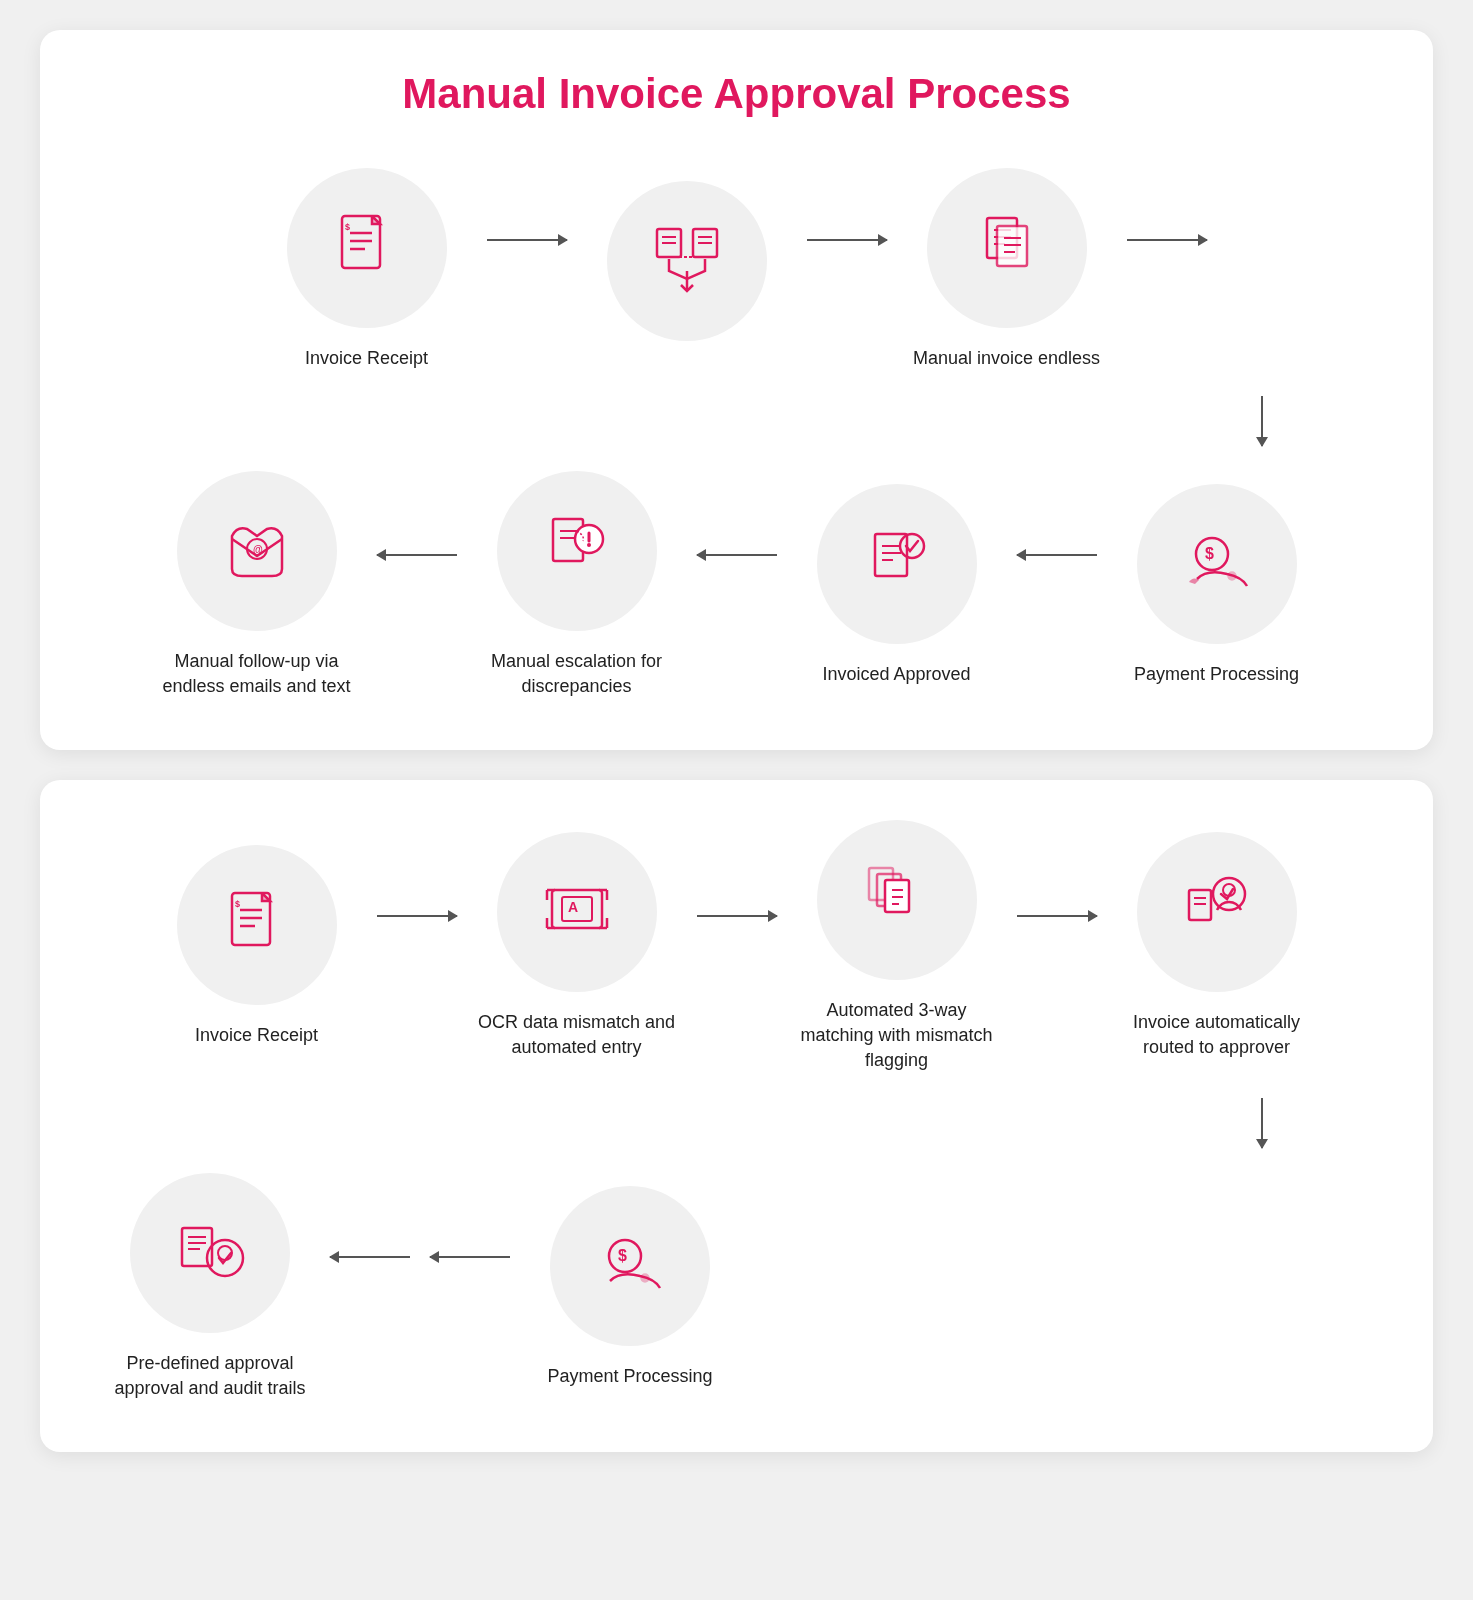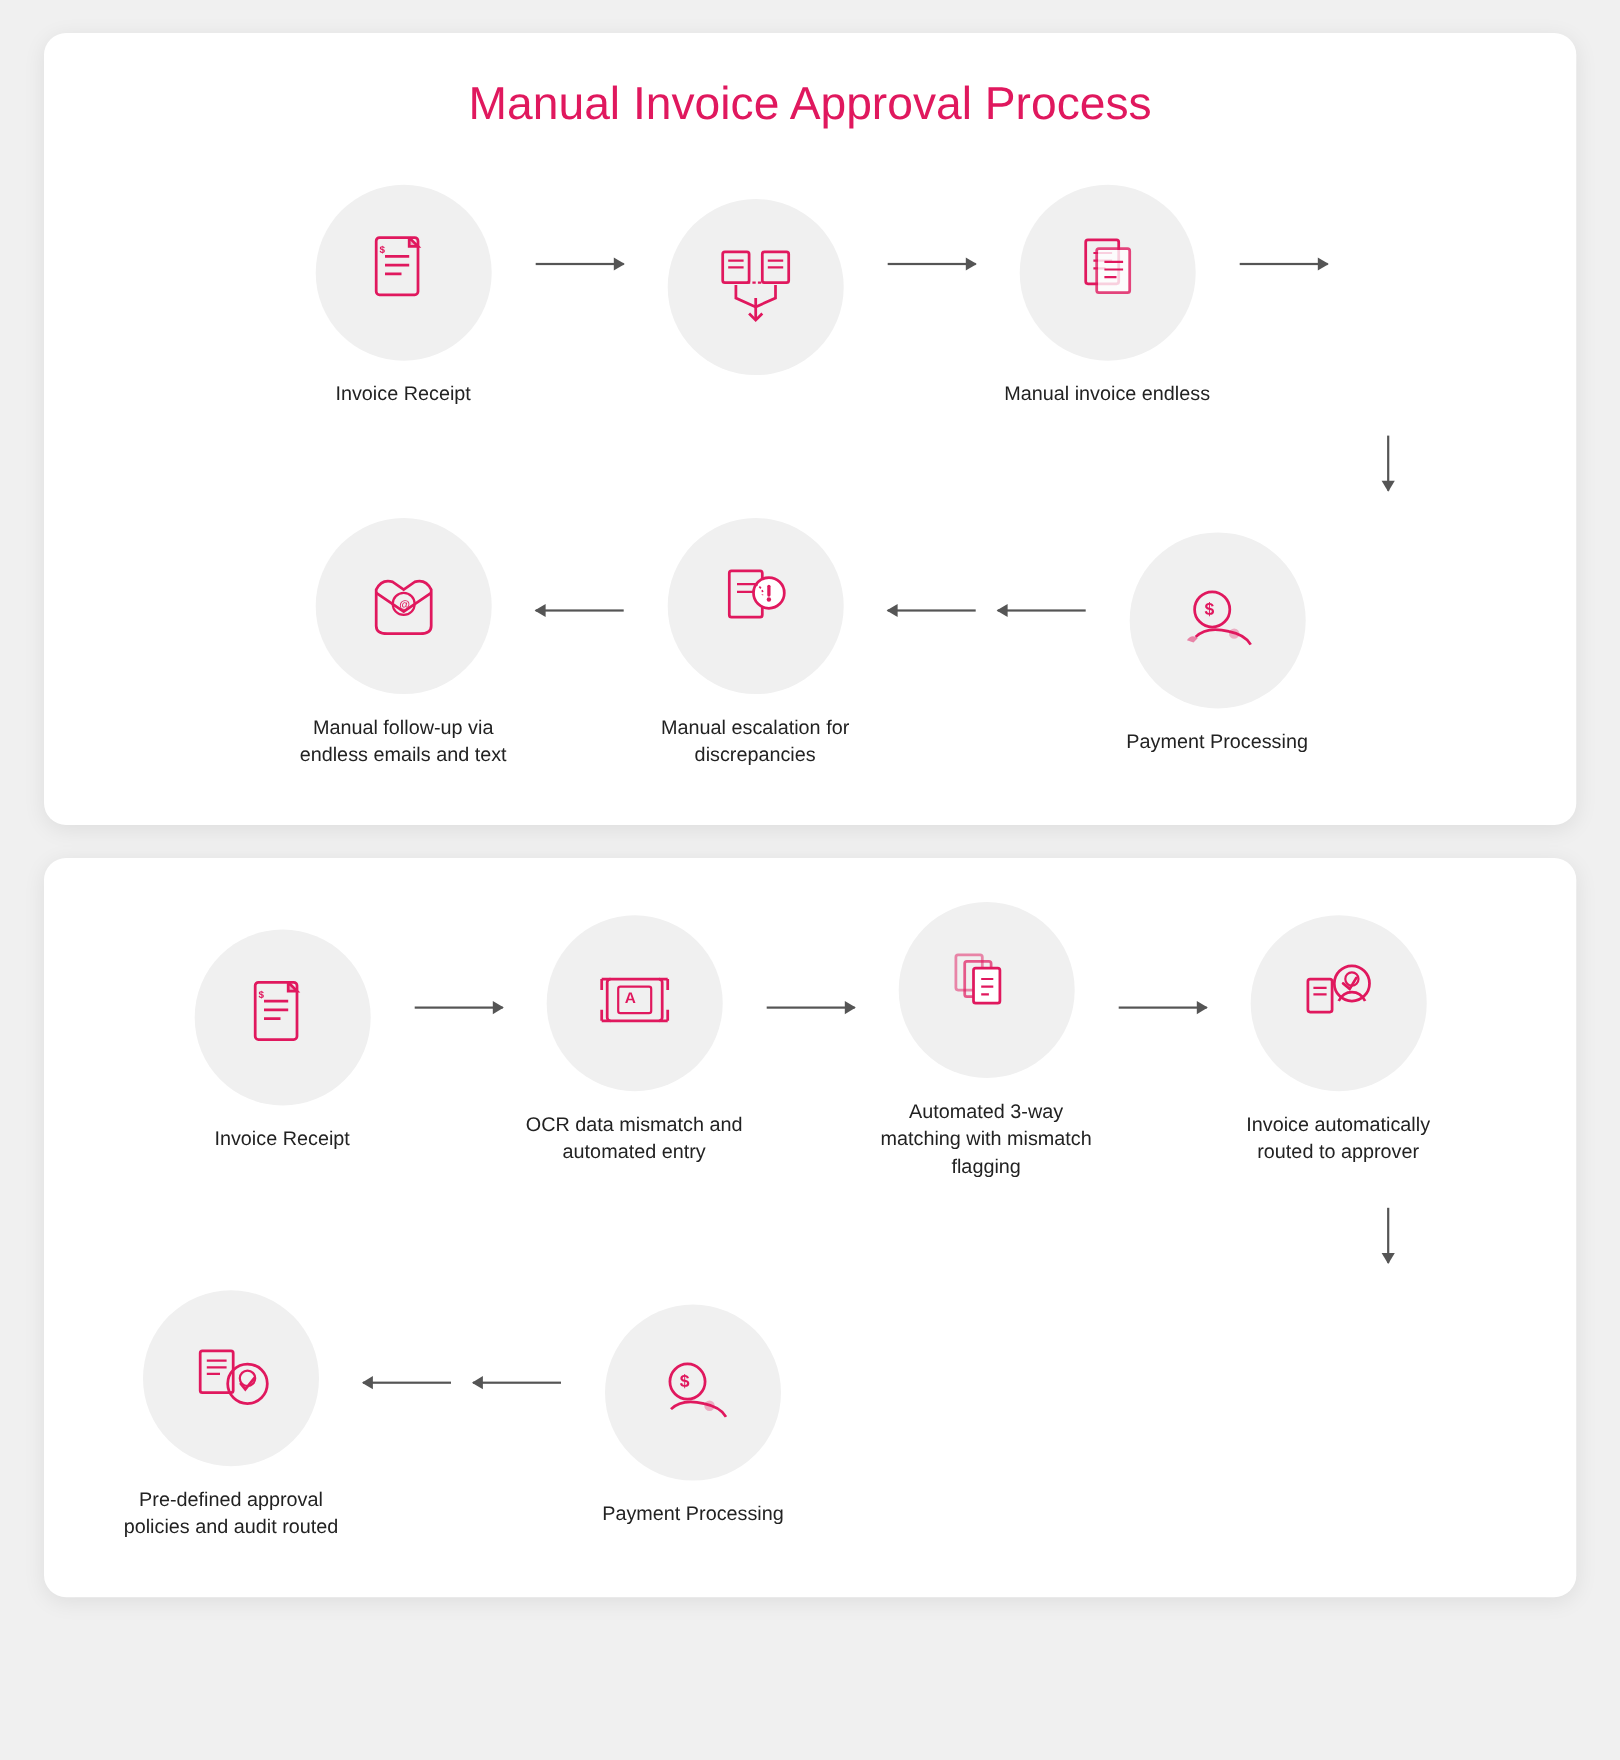--- a/index.html
+++ b/index.html
@@ -18,21 +18,21 @@
     }
     .section {
       background: white;
       border-radius: 20px;
       padding: 40px 60px 50px;
       box-shadow: 0 4px 20px rgba(0,0,0,0.08);
     }
     .section-title {
       text-align: center;
       font-size: 42px;
-      font-weight: 400;
+      font-weight: 700;
       color: #e0185e;
       margin-bottom: 50px;
     }
     .flow-grid {
       display: flex;
       flex-direction: column;
       gap: 20px;
     }
     .flow-row {
       display: flex;
@@ -214,20 +214,33 @@
               <circle cx="55" cy="52" r="4" fill="#e0185e" opacity="0.3" stroke="#e0185e" stroke-width="1.5"></circle>
             </svg>
           </div>
           <div class="flow-label">Payment Processing</div>
         </div>
 
         <div class="arrow-h arrow-h-left">
           <div class="arrow-h-line"></div>
         </div>
 
+        <div class="flow-item">
+          <div class="icon-circle">
+            <svg viewBox="0 0 80 80" fill="none" xmlns="http://www.w3.org/2000/svg">
+              <rect x="18" y="10" width="32" height="42" rx="2" stroke="#e0185e" stroke-width="2.5" fill="none"></rect>
+              <line x1="25" y1="22" x2="44" y2="22" stroke="#e0185e" stroke-width="2"></line>
+              <line x1="25" y1="29" x2="44" y2="29" stroke="#e0185e" stroke-width="2"></line>
+              <line x1="25" y1="36" x2="36" y2="36" stroke="#e0185e" stroke-width="2"></line>
+              <circle cx="55" cy="22" r="12" stroke="#e0185e" stroke-width="2.5" fill="none"></circle>
+              <polyline points="49,22 53,27 61,17" stroke="#e0185e" stroke-width="2.5" fill="none" stroke-linecap="round"></polyline>
+            </svg>
+          </div>
+          <div class="flow-label">Invoiced Approved</div>
+        </div>
 
         <div class="arrow-h arrow-h-left">
           <div class="arrow-h-line"></div>
         </div>
 
         <div class="flow-item">
           <div class="icon-circle">
             <svg viewBox="0 0 80 80" fill="none" xmlns="http://www.w3.org/2000/svg">
               <rect x="16" y="8" width="30" height="42" rx="2" stroke="#e0185e" stroke-width="2.5" fill="none"></rect>
               <line x1="23" y1="20" x2="40" y2="20" stroke="#e0185e" stroke-width="2"></line>
@@ -375,19 +388,19 @@
             <svg viewBox="0 0 80 80" fill="none" xmlns="http://www.w3.org/2000/svg">
               <rect x="12" y="15" width="30" height="38" rx="2" stroke="#e0185e" stroke-width="2.5" fill="none"></rect>
               <line x1="18" y1="24" x2="36" y2="24" stroke="#e0185e" stroke-width="2"></line>
               <line x1="18" y1="30" x2="36" y2="30" stroke="#e0185e" stroke-width="2"></line>
               <line x1="18" y1="36" x2="30" y2="36" stroke="#e0185e" stroke-width="2"></line>
               <circle cx="55" cy="45" r="18" stroke="#e0185e" stroke-width="2.5" fill="none"></circle>
               <circle cx="55" cy="40" r="7" stroke="#e0185e" stroke-width="2" fill="none"></circle>
               <polyline points="49,45 53,50 61,40" stroke="#e0185e" stroke-width="2.5" fill="none" stroke-linecap="round"></polyline>
             </svg>
           </div>
-          <div class="flow-label">Pre-defined approval policies and audit routed</div>
+          <div class="flow-label">Pre-defined approval approval and audit trails</div>
         </div>
       </div>
     </div>
   </div>
 
 </div>
 
 </body></html>

